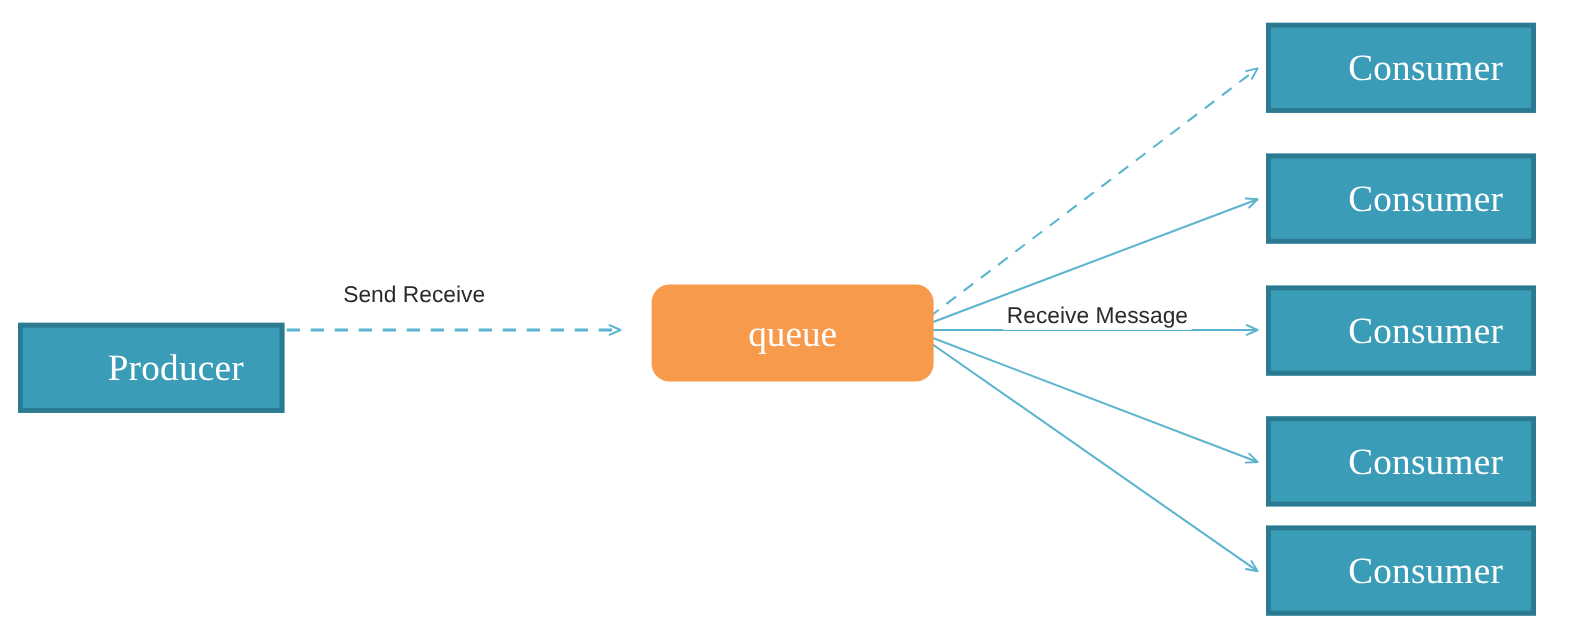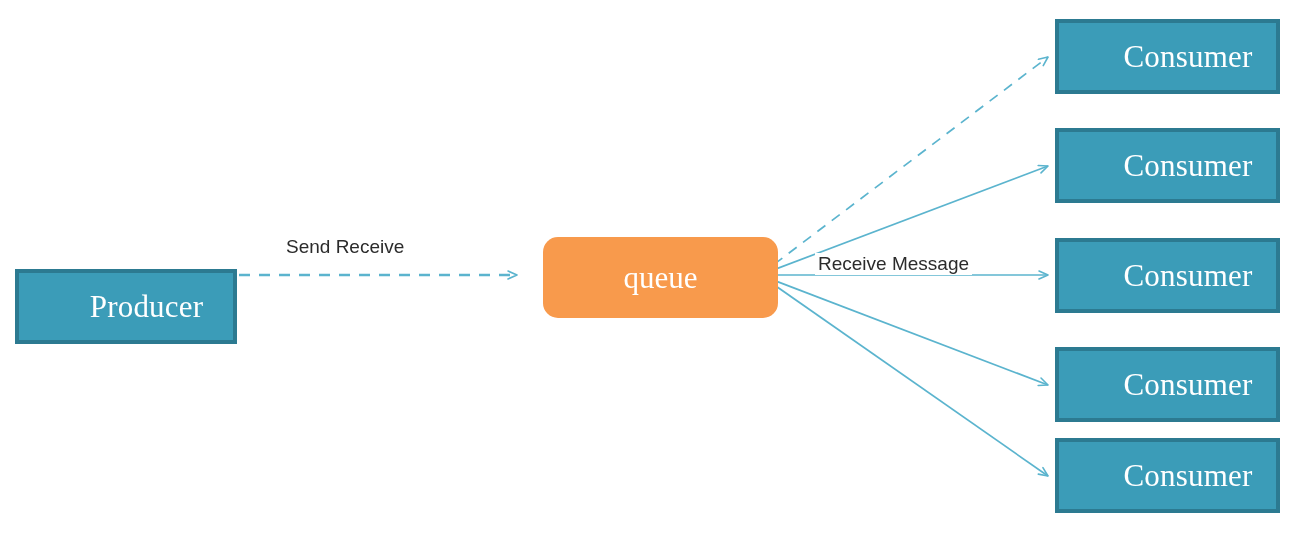--- a/index.html
+++ b/index.html
@@ -108,17 +108,17 @@
   </div>
 
   <div class="node node-rect" style="left:1055px; top:438px; width:225px; height:75px;">
     <span>Consumer</span>
   </div>
 
   <div class="edge-label" style="left:283px; top:236px;">
     <span>Send Receive</span>
   </div>
 
-  <div class="edge-label" style="left:815px; top:253px;">
+  <div class="edge-label" style="left:836px; top:253px;">
     <span>Receive Message</span>
   </div>
 
 </div>
 
 </body></html>

